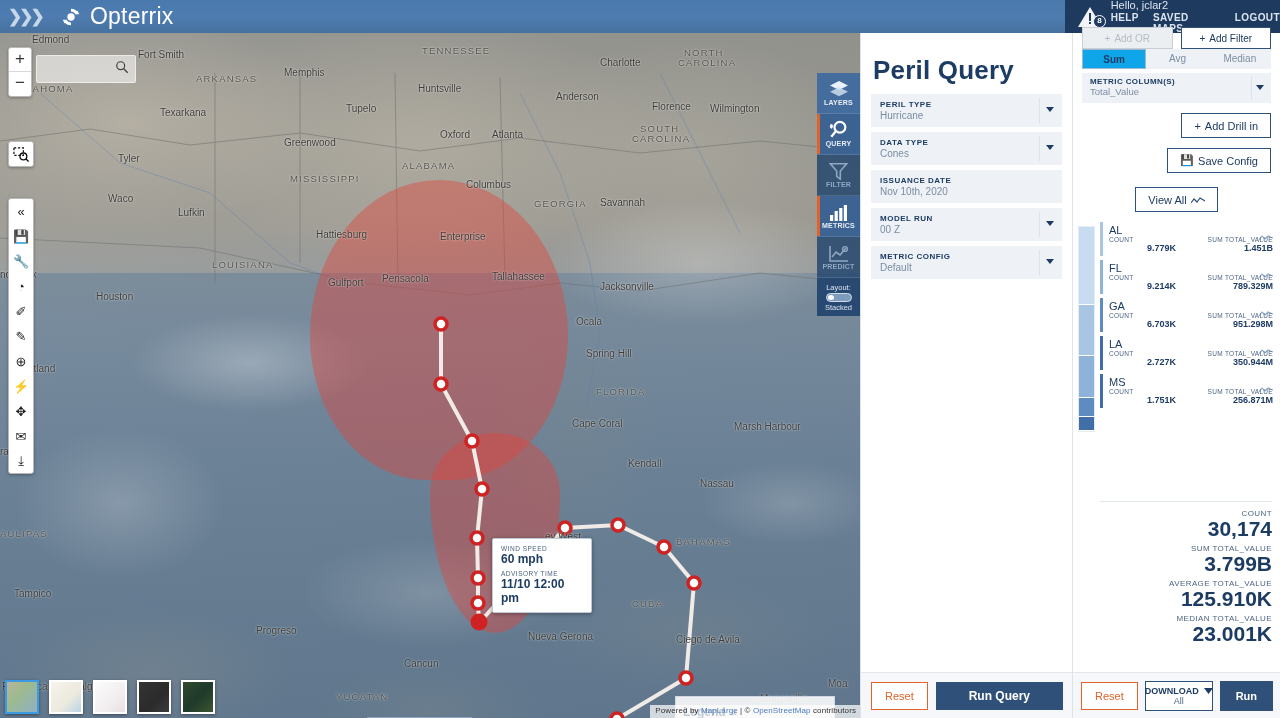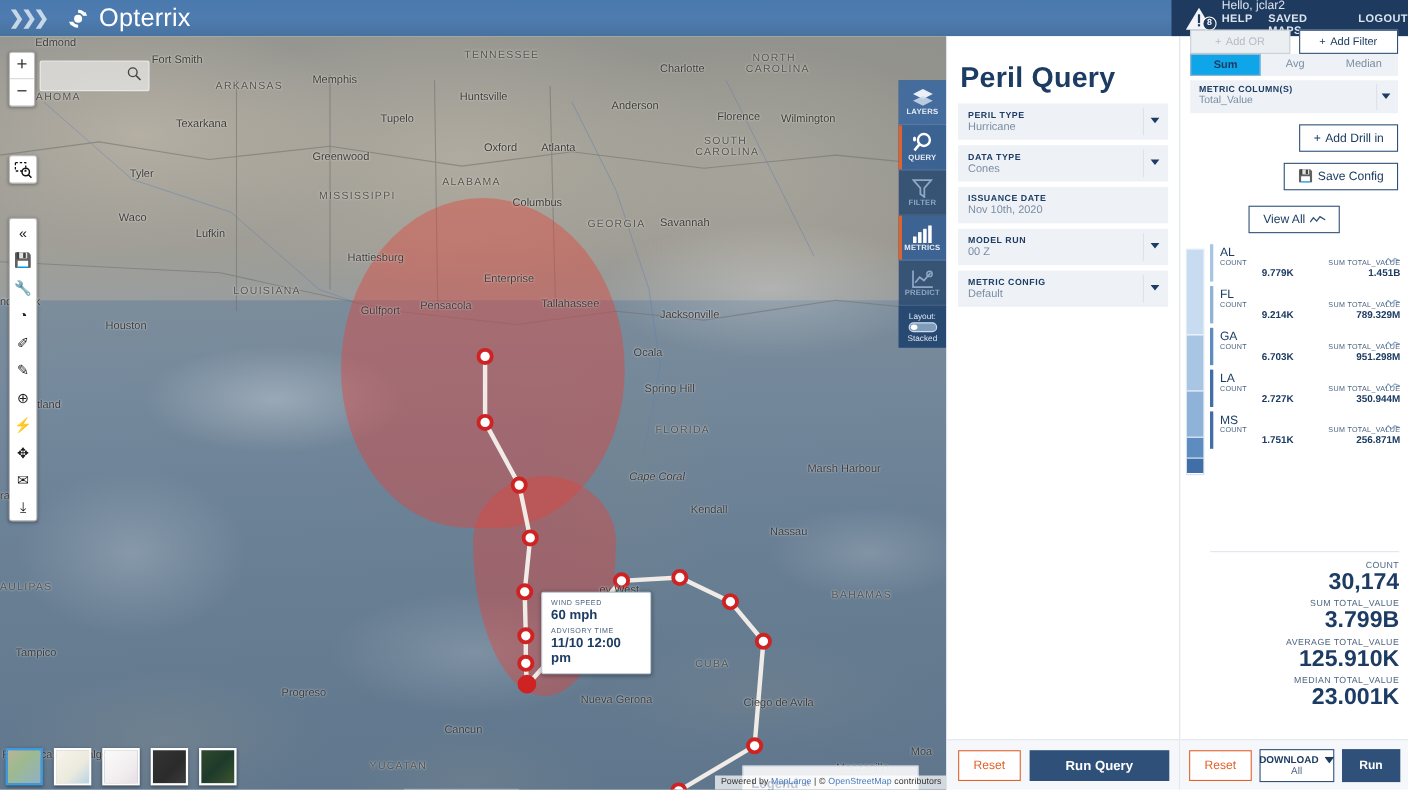--- a/index.html
+++ b/index.html
@@ -411,40 +411,40 @@
         <div class="place big" style="left: 492px; top: 96px;">Atlanta</div>
         <div class="place big" style="left: 118px; top: 120px;">Tyler</div>
         <div class="place state" style="left: 402px; top: 127px;">ALABAMA</div>
         <div class="place state" style="left: 290px; top: 140px;">MISSISSIPPI</div>
         <div class="place big" style="left: 466px; top: 146px;">Columbus</div>
         <div class="place big" style="left: 600px; top: 164px;">Savannah</div>
         <div class="place big" style="left: 108px; top: 160px;">Waco</div>
         <div class="place big" style="left: 178px; top: 174px;">Lufkin</div>
         <div class="place big" style="left: 316px; top: 196px;">Hattiesburg</div>
         <div class="place state" style="left: 534px; top: 165px;">GEORGIA</div>
-        <div class="place big" style="left: 440px; top: 198px; margin-top: 17px;">Enterprise</div>
+        <div class="place big" style="left: 440px; top: 198px;">Enterprise</div>
         <div class="place state" style="left: 212px; top: 226px;">LOUISIANA</div>
         <div class="place big" style="left: 0px; top: 236px;">nd Rock</div>
         <div class="place big" style="left: 328px; top: 244px;">Gulfport</div>
         <div class="place big" style="left: 382px; top: 240px;">Pensacola</div>
         <div class="place big" style="left: 492px; top: 238px;">Tallahassee</div>
         <div class="place big" style="left: 600px; top: 248px;">Jacksonville</div>
         <div class="place big" style="left: 96px; top: 258px;">Houston</div>
         <div class="place big" style="left: 576px; top: 283px;">Ocala</div>
         <div class="place big" style="left: 586px; top: 315px;">Spring Hill</div>
         <div class="place big" style="left: 18px; top: 330px;">Portland</div>
         <div class="place state" style="left: 596px; top: 353px;">FLORIDA</div>
-        <div class="place big" style="left: 572px; top: 395px; font-style: italic;">Cape Coral</div>
+        <div class="place big" style="left: 572px; top: 385px;">Cape Coral</div>
         <div class="place big" style="left: 734px; top: 388px;">Marsh Harbour</div>
         <div class="place big" style="left: 0px; top: 413px;">ravo</div>
         <div class="place big" style="left: 628px; top: 425px;">Kendall</div>
         <div class="place big" style="left: 700px; top: 445px;">Nassau</div>
         <div class="place state" style="left: 0px; top: 495px;">AULIPAS</div>
         <div class="place big" style="left: 545px; top: 498px;">ey West</div>
-        <div class="place state" style="left: 756px; top: 503px;">BAHAMAS</div>
+        <div class="place state" style="left: 676px; top: 503px;">BAHAMAS</div>
         <div class="place big" style="left: 14px; top: 555px;">Tampico</div>
         <div class="place state" style="left: 632px; top: 565px;">CUBA</div>
         <div class="place big" style="left: 256px; top: 592px;">Progreso</div>
         <div class="place big" style="left: 528px; top: 598px;">Nueva Gerona</div>
         <div class="place big" style="left: 676px; top: 601px;">Ciego de Avila</div>
         <div class="place big" style="left: 404px; top: 625px;">Cancun</div>
         <div class="place big" style="left: 828px; top: 645px;">Moa</div>
         <div class="place big" style="left: 2px; top: 648px;">Poza Rica de Hidalgo</div>
         <div class="place state" style="left: 336px; top: 658px;">YUCATAN</div>
         <div class="place big" style="left: 760px; top: 660px;">Manzanillo</div>

